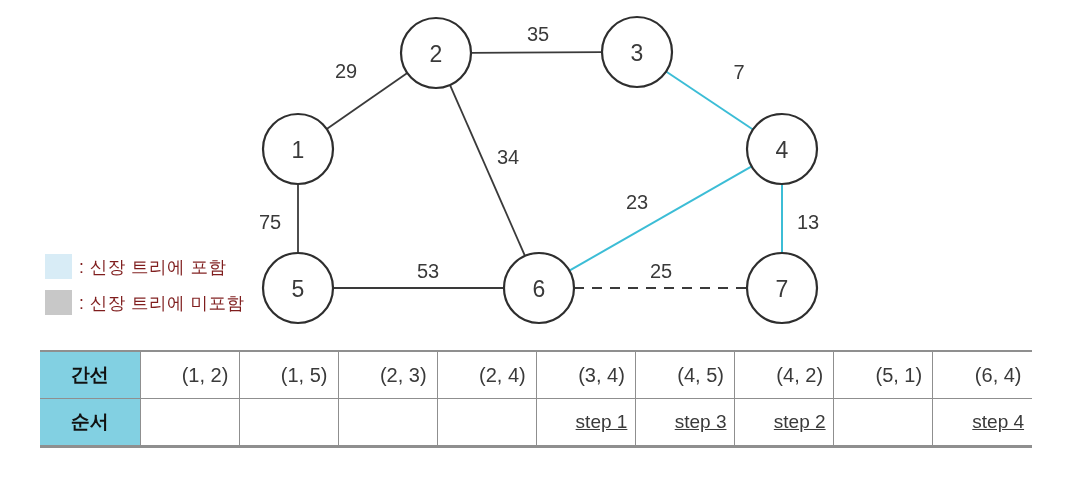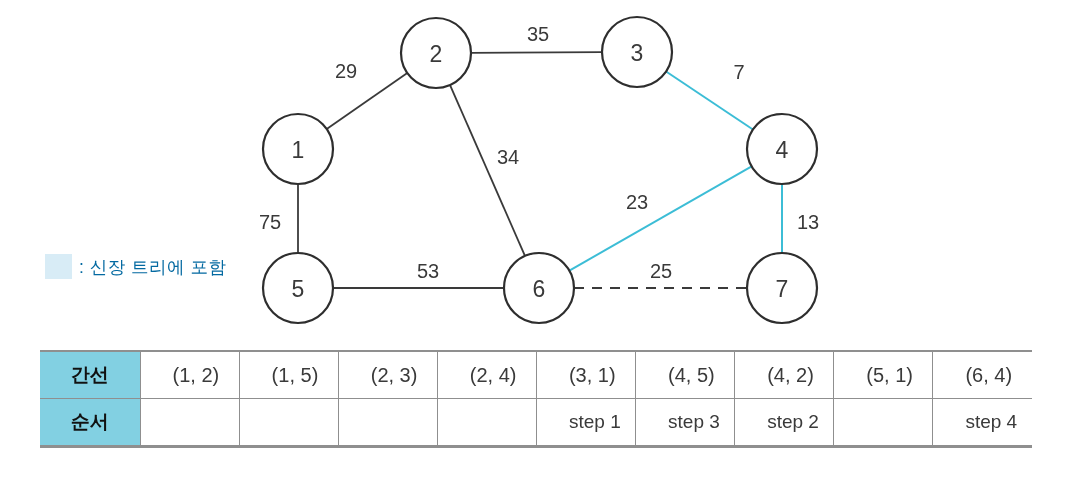--- a/index.html
+++ b/index.html
@@ -18,21 +18,21 @@
   .node-circle { fill: #ffffff; stroke: var(--node-stroke); stroke-width: 2.2px; }
   .node-label  { font-size: 23px; fill: var(--normal-text); text-anchor: middle; }
   .weight-label{ font-size: 20px; fill: var(--normal-text); text-anchor: middle; }
 
   
   .legend { position: absolute; left: 45px; top: 254px; display: flex; flex-direction: column; gap: 11px; }
   .legend-row { display: flex; align-items: center; height: 25px; }
   .legend-swatch { width: 27px; height: 25px; margin-right: 7px; flex: 0 0 auto; }
   .legend-swatch.included { background: var(--legend-included); }
   .legend-swatch.excluded { background: var(--legend-excluded); }
-  .legend-label { font-size: 17.5px; color: #0369a1; letter-spacing: 0.5px; }
+  .legend-label { font-size: 17.5px; color: #7f1d1d; letter-spacing: 0.5px; }
 
   
   .edge-table-wrap { position: absolute; left: 40px; top: 350px; }
   table.edge-table {
     border-collapse: collapse; table-layout: fixed; width: 992px;
     border-top: 2px solid var(--table-border);
     border-bottom: 3px solid var(--table-border);
   }
   table.edge-table td, table.edge-table th {
     border: 1px solid var(--table-border);
@@ -40,24 +40,24 @@
     font-size: 20px; color: var(--normal-text);
     overflow: hidden; white-space: nowrap;
   }
   table.edge-table tr > *:first-child { border-left: none; }
   table.edge-table tr > *:last-child  { border-right: none; }
   table.edge-table th {
     background: var(--header-bg); font-weight: bold; font-size: 19px;
     text-align: center; color: #111;
     border-left: none; border-right: 1px solid var(--table-border);
   }
-  table.edge-table td { text-align: left; padding-left: 32px; }
+  table.edge-table td { text-align: center; padding-left: 32px; }
   td.state-included { color: var(--included-text); }
   td.state-excluded { color: var(--excluded-text); }
-  tr.row-step td { font-size: 19px; }
+  tr.row-step td { font-size: 19px; text-decoration: underline; }
 </style>
 </head>
 <body>
 
 <div class="canvas">
 
   <svg id="graph-svg" width="1079" height="350">
       <line x1="326.73168206249204" y1="129.012742913049" x2="407.26831793750796" y2="72.98725708695099" class="edge-normal"></line>
       <text x="346" y="71" dominant-baseline="central" class="weight-label">29</text>
       <line x1="470.99956685044583" y1="52.825872801739074" x2="602.0004331495542" y2="52.174127198260926" class="edge-normal"></line>
@@ -90,20 +90,24 @@
       <text x="539" y="289" dominant-baseline="central" class="node-label">6</text>
       <circle cx="782" cy="288" r="35" class="node-circle"></circle>
       <text x="782" y="289" dominant-baseline="central" class="node-label">7</text>
     </svg>
 
   <div class="legend">
       <div class="legend-row">
         <span class="legend-swatch included"></span>
         <span class="legend-label">: 신장 트리에 포함</span>
       </div>
+      <div class="legend-row">
+        <span class="legend-swatch excluded"></span>
+        <span class="legend-label">: 신장 트리에 미포함</span>
+      </div>
     </div>
 
   <div class="edge-table-wrap">
     <table class="edge-table">
       <colgroup id="table-cols">
           <col style="width: 100px;">
           <col>
           <col>
           <col>
           <col>
@@ -113,21 +117,21 @@
           <col>
           <col>
         </colgroup>
       <tbody id="table-body">
           <tr class="row-edge">
             <th>간선</th>
             <td class="state-normal">(1, 2)</td>
             <td class="state-normal">(1, 5)</td>
             <td class="state-normal">(2, 3)</td>
             <td class="state-normal">(2, 4)</td>
-            <td class="state-included">(3, 1)</td>
+            <td class="state-included">(3, 4)</td>
             <td class="state-included">(4, 5)</td>
             <td class="state-included">(4, 2)</td>
             <td class="state-normal">(5, 1)</td>
             <td class="state-excluded">(6, 4)</td>
           </tr>
           <tr class="row-step">
             <th>순서</th>
             <td class="state-normal"></td>
             <td class="state-normal"></td>
             <td class="state-normal"></td>

